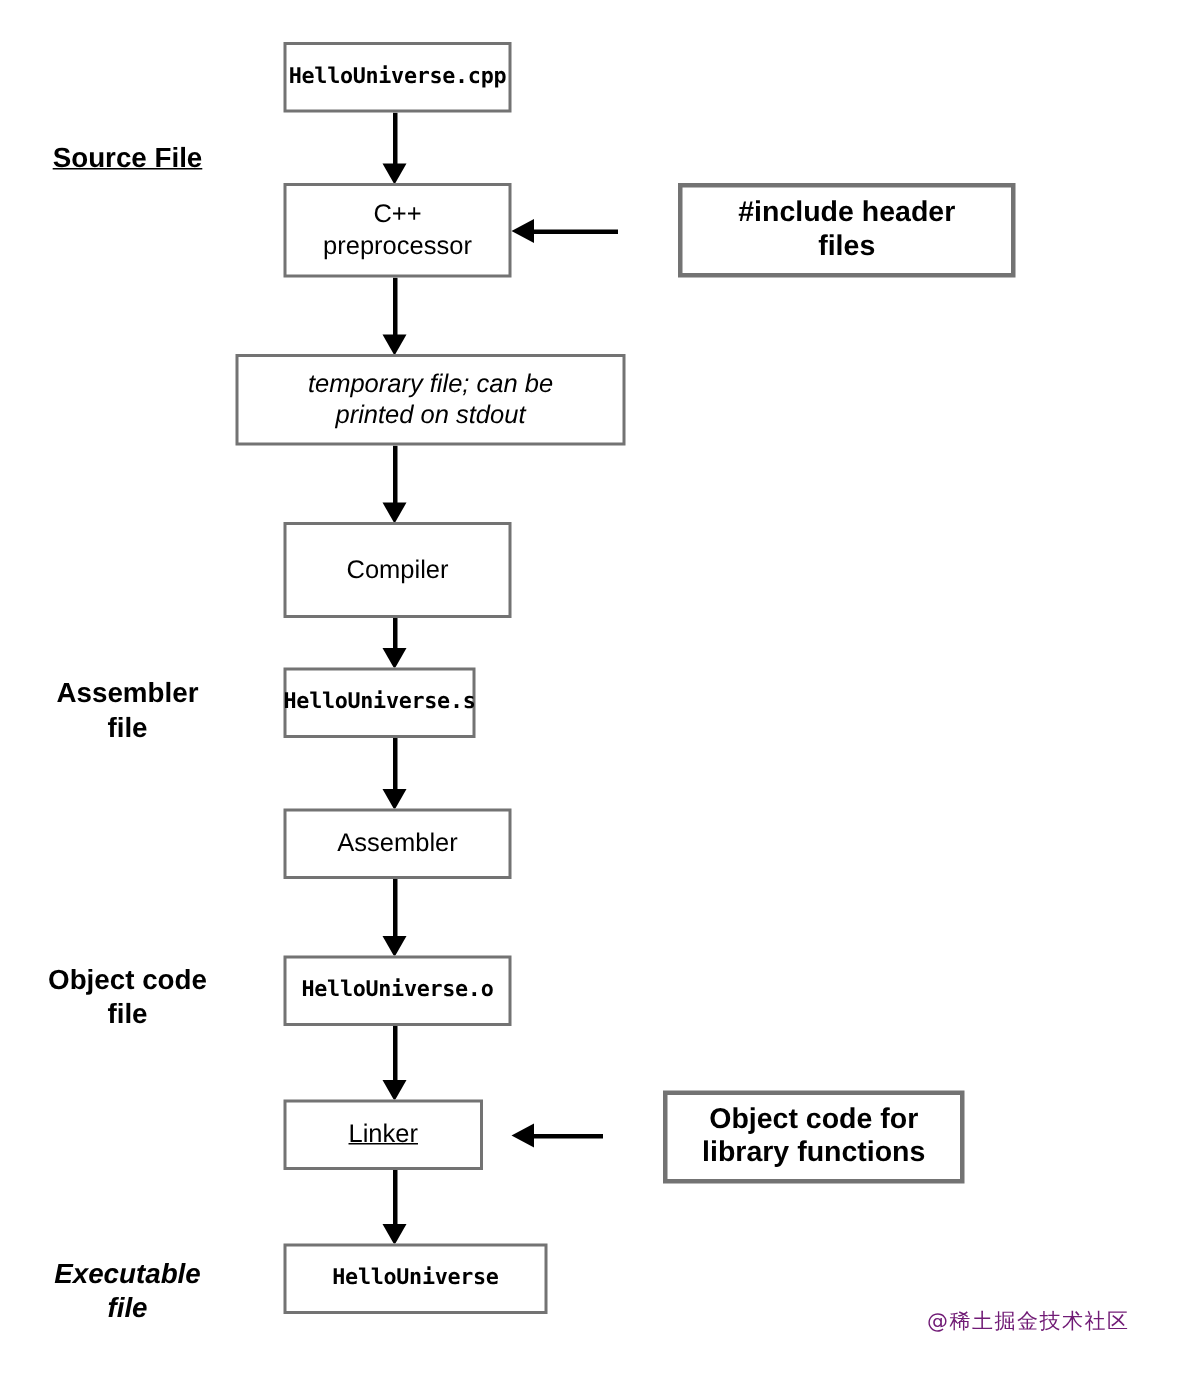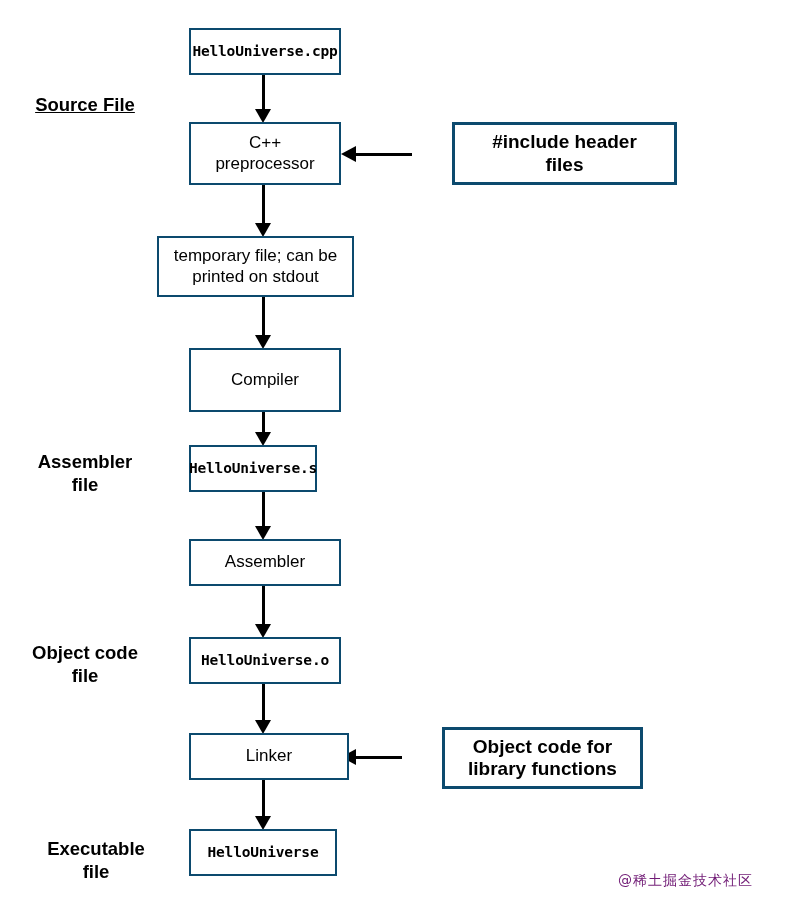--- a/index.html
+++ b/index.html
@@ -10,21 +10,21 @@
     color:#000000;
     overflow:hidden;
   }
   #stage{position:relative;width:786px;height:918px;}
 
   
   .node{
     position:absolute;
     box-sizing:border-box;
     background:#ffffff;
-    border:2px solid #0c4a6e;
+    border:2px solid #737373;
     display:flex;align-items:center;justify-content:center;
     text-align:center;
     line-height:1.18;
   }
   .node.thick{border-width:3px;margin-left:40px;}
   .node .txt{display:block;padding:0 6px;}
 
   .mono .txt{
     font-family:"DejaVu Sans Mono","Liberation Mono",monospace;
     font-weight:700;
@@ -92,21 +92,21 @@
 </style>
 </head>
 <body>
 
 <div id="stage">
 
   <div id="labels-layer">
       <div class="stagelabel" style="top: 93px; left: 0px; text-decoration: underline;">Source File</div>
       <div class="stagelabel" style="top: 450px; left: 0px;">Assembler<br>file</div>
       <div class="stagelabel" style="top: 641px; left: 0px;">Object code<br>file</div>
-      <div class="stagelabel" style="top: 837px; left: 11px;">Executable<br>file</div>
+      <div class="stagelabel" style="top: 837px; left: 0px; font-style: italic;">Executable<br>file</div>
     </div>
   <div id="arrows-layer">
       <div class="vline" style="left: 262px; top: 75px; height: 35px;"></div>
       <div class="vhead" style="left: 255px; top: 109px;"></div>
       <div class="vline" style="left: 262px; top: 185px; height: 39px;"></div>
       <div class="vhead" style="left: 255px; top: 223px;"></div>
       <div class="vline" style="left: 262px; top: 297px; height: 39px;"></div>
       <div class="vhead" style="left: 255px; top: 335px;"></div>
       <div class="vline" style="left: 262px; top: 395px; height: 38px;"></div>
       <div class="vhead" style="left: 255px; top: 432px;"></div>
@@ -123,39 +123,39 @@
       <div class="hline" style="left: 353px; top: 756px; width: 49px;"></div>
       <div class="hhead" style="left: 341px; top: 749px;"></div>
     </div>
   <div id="nodes-layer">
       <div class="node mono" style="left: 189px; top: 28px; width: 152px; height: 47px;">
         <span class="txt">HelloUniverse.cpp</span>
       </div>
       <div class="node proc" style="left: 189px; top: 122px; width: 152px; height: 63px;">
         <span class="txt">C++<br>preprocessor</span>
       </div>
-      <div class="node proc" style="left: 157px; top: 236px; width: 197px; height: 61px;">
+      <div class="node proc" style="left: 157px; top: 236px; width: 260px; height: 61px; font-style: italic;">
         <span class="txt">temporary file; can be<br>printed on stdout</span>
       </div>
       <div class="node proc" style="left: 189px; top: 348px; width: 152px; height: 64px;">
         <span class="txt">Compiler</span>
       </div>
       <div class="node mono" style="left: 189px; top: 445px; width: 128px; height: 47px;">
         <span class="txt">HelloUniverse.s</span>
       </div>
       <div class="node proc" style="left: 189px; top: 539px; width: 152px; height: 47px;">
         <span class="txt">Assembler</span>
       </div>
       <div class="node mono" style="left: 189px; top: 637px; width: 152px; height: 47px;">
         <span class="txt">HelloUniverse.o</span>
       </div>
-      <div class="node proc" style="left: 189px; top: 733px; width: 160px; height: 47px;">
+      <div class="node proc" style="left: 189px; top: 733px; width: 133px; height: 47px; text-decoration: underline;">
         <span class="txt">Linker</span>
       </div>
-      <div class="node mono" style="left: 189px; top: 829px; width: 148px; height: 47px;">
+      <div class="node mono" style="left: 189px; top: 829px; width: 176px; height: 47px;">
         <span class="txt">HelloUniverse</span>
       </div>
       <div class="node emph thick" style="left: 412px; top: 122px; width: 225px; height: 63px;">
         <span class="txt">#include header<br>files</span>
       </div>
       <div class="node emph thick" style="left: 402px; top: 727px; width: 201px; height: 62px;">
         <span class="txt">Object code for<br>library functions</span>
       </div>
     </div>
 

